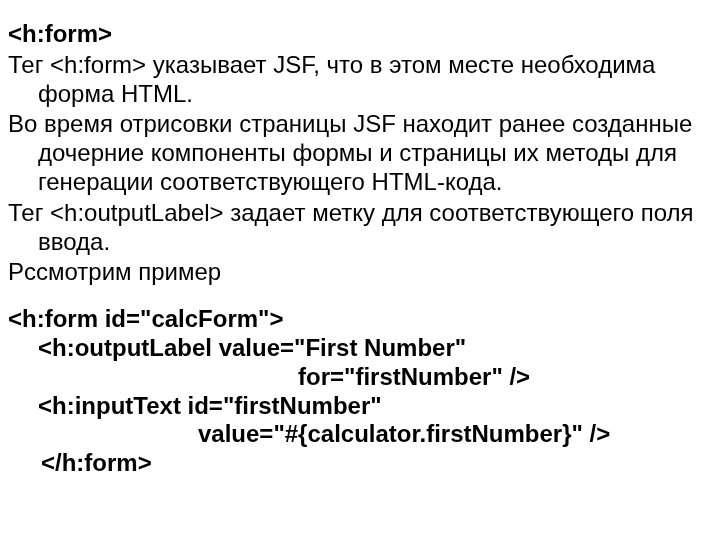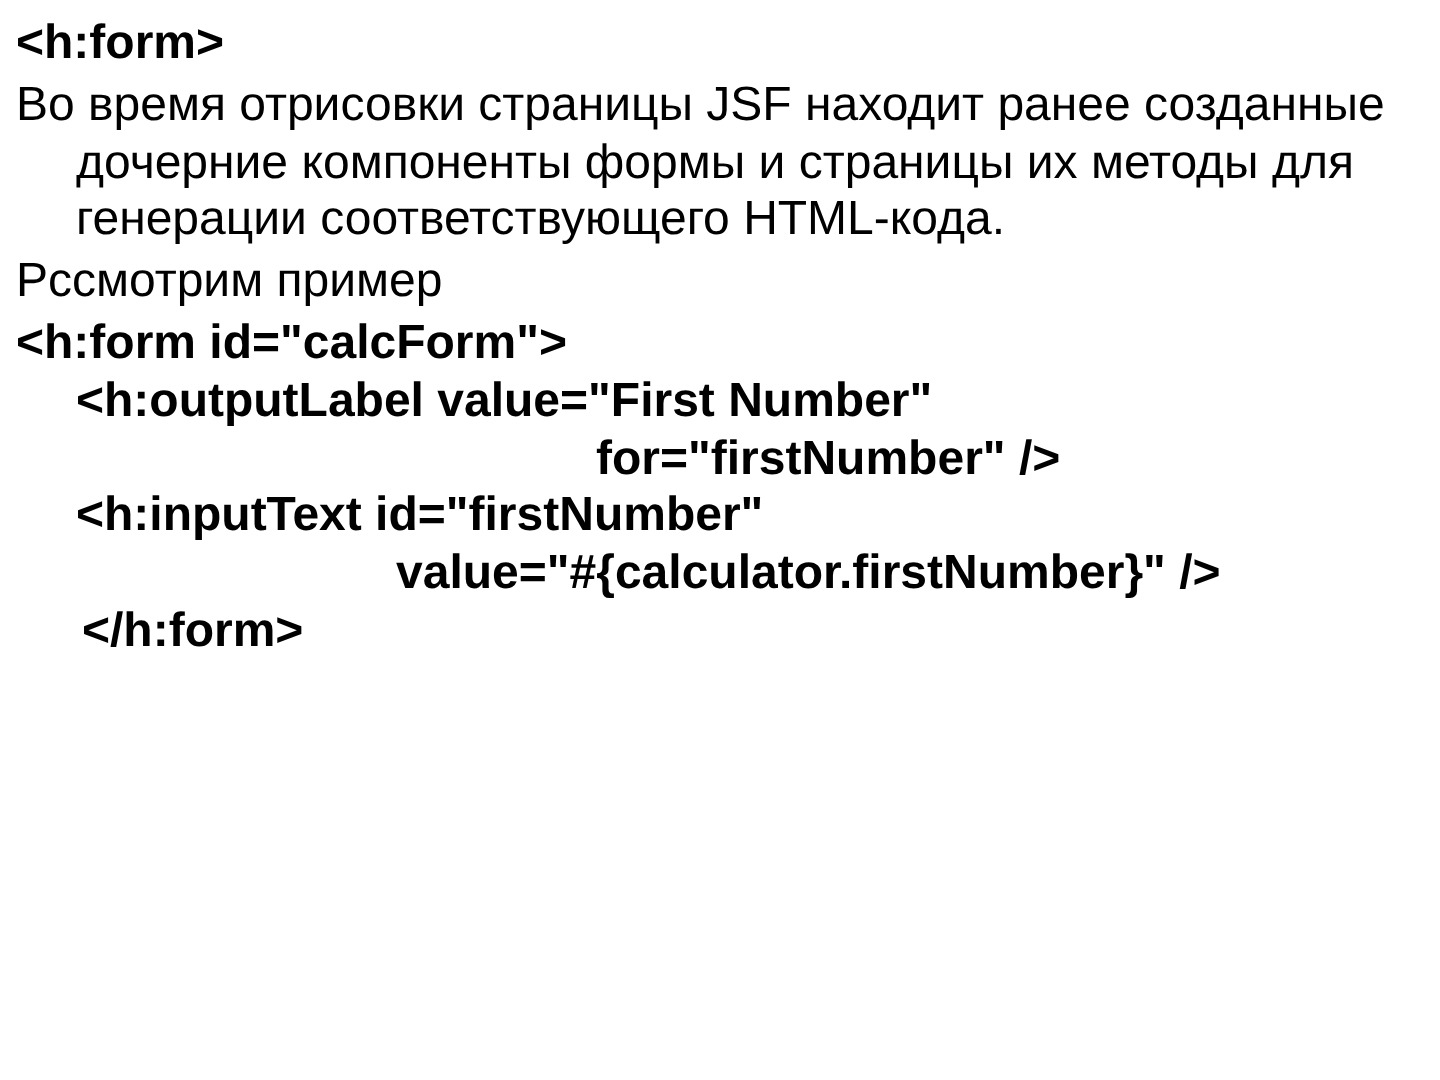--- a/index.html
+++ b/index.html
@@ -8,52 +8,54 @@
     width: 720px;
     height: 540px;
     background: #ffffff;
     font-family: Arial, Helvetica, sans-serif;
     font-size: 24px;
     color: #000000;
     line-height: 1.2;
     overflow: hidden;
   }
   .slide {
-    padding: 8px 8px 8px 8px;
+    padding: 20px 8px 8px 8px;
   }
   .title {
     font-weight: bold;
     margin-bottom: 2px;
   }
   .para {
     padding-left: 30px;
     text-indent: -30px;
     margin-bottom: 2px;
   }
   .noindent {
     padding-left: 0;
     text-indent: 0;
-    margin-bottom: 2px;
+    margin-bottom: 18px;
   }
   .code-bold {
     font-weight: bold;
   }
   .code-line-1 { padding-left: 0; }
   .code-line-2 { padding-left: 30px; }
   .code-line-3 { padding-left: 290px; }
   .code-line-4 { padding-left: 30px; }
   .code-line-5 { padding-left: 190px; }
   .code-line-6 { padding-left: 0; margin-left: 33px; }
 </style>
 </head>
 <body>
 
 <div class="slide">
   <div class="title">&lt;h:form&gt;</div>
+  <div class="para">Тег &lt;h:form&gt; указывает JSF, что в этом месте необходима форма HTML.</div>
   <div class="para">Во время отрисовки страницы JSF находит ранее созданные дочерние компоненты формы и страницы их методы для генерации соответствующего HTML-кода.</div>
+  <div class="para">Тег &lt;h:outputLabel&gt; задает метку для соответствующего поля ввода.</div>
   <div class="noindent">Рссмотрим пример</div>
   <div class="code-bold code-line-1">&lt;h:form id="calcForm"&gt;</div>
   <div class="code-bold code-line-2">&lt;h:outputLabel value="First Number"</div>
   <div class="code-bold code-line-3">for="firstNumber" /&gt;</div>
   <div class="code-bold code-line-4">&lt;h:inputText id="firstNumber"</div>
   <div class="code-bold code-line-5">value="#{calculator.firstNumber}" /&gt;</div>
   <div class="code-bold code-line-6">&lt;/h:form&gt;</div>
 </div>
 
 </body></html>

